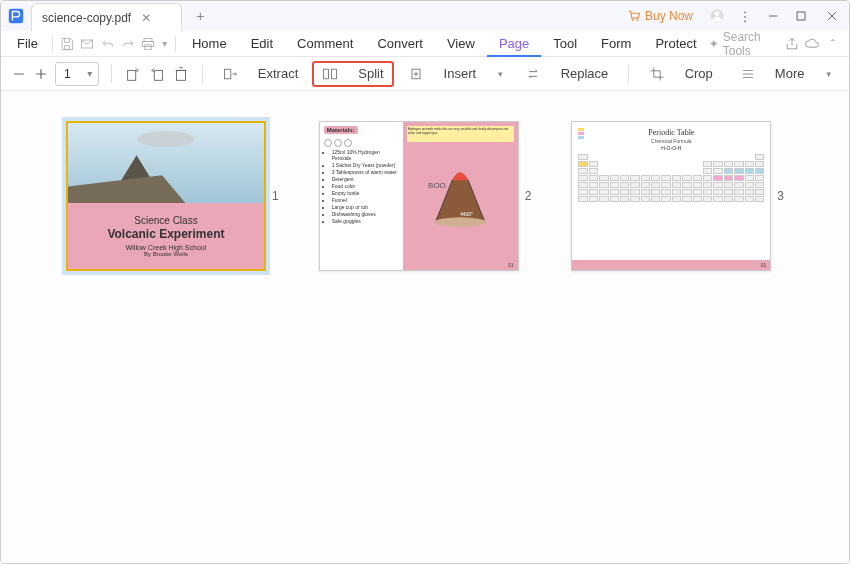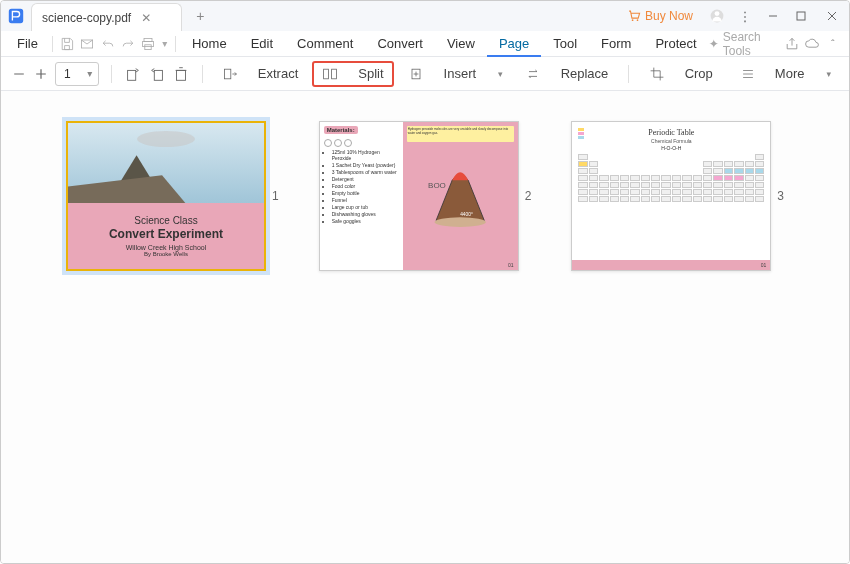--- a/index.html
+++ b/index.html
@@ -12,21 +12,21 @@
     .new-tab { width: 24px; height: 24px; display: flex; align-items: center; justify-content: center; color: #888; margin-left: 6px; cursor: pointer; font-size: 14px; }
     .title-spacer { flex: 1; }
     .buy-now { color: #f0893c; font-size: 12px; display: flex; align-items: center; gap: 4px; margin-right: 10px; cursor: pointer; }
     .title-ctrl { width: 28px; height: 28px; display: flex; align-items: center; justify-content: center; color: #666; cursor: pointer; }
     .title-ctrl:last-child { width: 34px; }
     .menubar { height: 26px; display: flex; align-items: center; padding: 0 6px; border-bottom: 1px solid #e5e7eb; background: #fff; }
     .menu-file { padding: 0 10px; color: #333; cursor: pointer; font-size: 13px; }
     .menu-iconbtn { width: 26px; height: 22px; display: flex; align-items: center; justify-content: center; color: #999; cursor: pointer; }
     .menu-sep { width: 1px; height: 16px; background: #e0e0e0; margin: 0 4px; }
     .menu-tab { padding: 0 12px; height: 26px; line-height: 26px; cursor: pointer; color: #333; font-size: 13px; }
-    .menu-tab.active { color: #0369a1; border-bottom: 2px solid #3a7cf0; font-weight: 500; }
+    .menu-tab.active { color: #8b5cf6; border-bottom: 2px solid #3a7cf0; font-weight: 500; }
     .menu-spacer { flex: 1; }
     .search-tools { color: #aaa; font-size: 12px; display: flex; align-items: center; gap: 4px; margin-right: 8px; }
     .ribbon { height: 34px; display: flex; align-items: center; padding: 0 10px; border-bottom: 1px solid #e5e7eb; gap: 6px; background: #fff; }
     .ribbon-iconbtn { width: 28px; height: 26px; display: flex; align-items: center; justify-content: center; color: #555; cursor: pointer; border-radius: 3px; }
     .page-input { width: 100px; height: 24px; border: 1px solid #ccc; border-radius: 3px; padding: 0 8px; display: flex; align-items: center; font-size: 12px; position: relative; }
     .page-input .dd { position: absolute; right: 6px; color: #888; font-size: 10px; }
     .ribbon-sep { width: 1px; height: 18px; background: #e0e0e0; margin: 0 6px; }
     .ribbon-btn { height: 26px; padding: 0 8px; display: flex; align-items: center; gap: 20px; cursor: pointer; border-radius: 3px; color: #444; font-size: 13px; }
     .ribbon-btn.highlighted { border: 2px solid #e74c3c; padding: 0 8px; }
     .ribbon-btn .dd { font-size: 9px; color: #888; margin-left: 2px; }
@@ -280,21 +280,21 @@
 <div class="content">
   <div class="thumb-wrap">
     <div class="thumb selected">
       <div class="p1-sky">
           <div class="p1-cloud"></div>
           <div class="p1-mountain"></div>
           <div class="p1-mountain2"></div>
         </div>
       <div class="p1-pink">
         <div class="p1-t1">Science Class</div>
-        <div class="p1-t2">Convert Experiment</div>
+        <div class="p1-t2">Volcanic Experiment</div>
         <div class="p1-t3">Willow Creek High School</div>
         <div class="p1-t4">By Brooke Wells</div>
       </div>
     </div>
     <div class="thumb-label">1</div>
   </div>
 
   <div class="thumb-wrap">
     <div class="thumb">
       <div class="p2">

